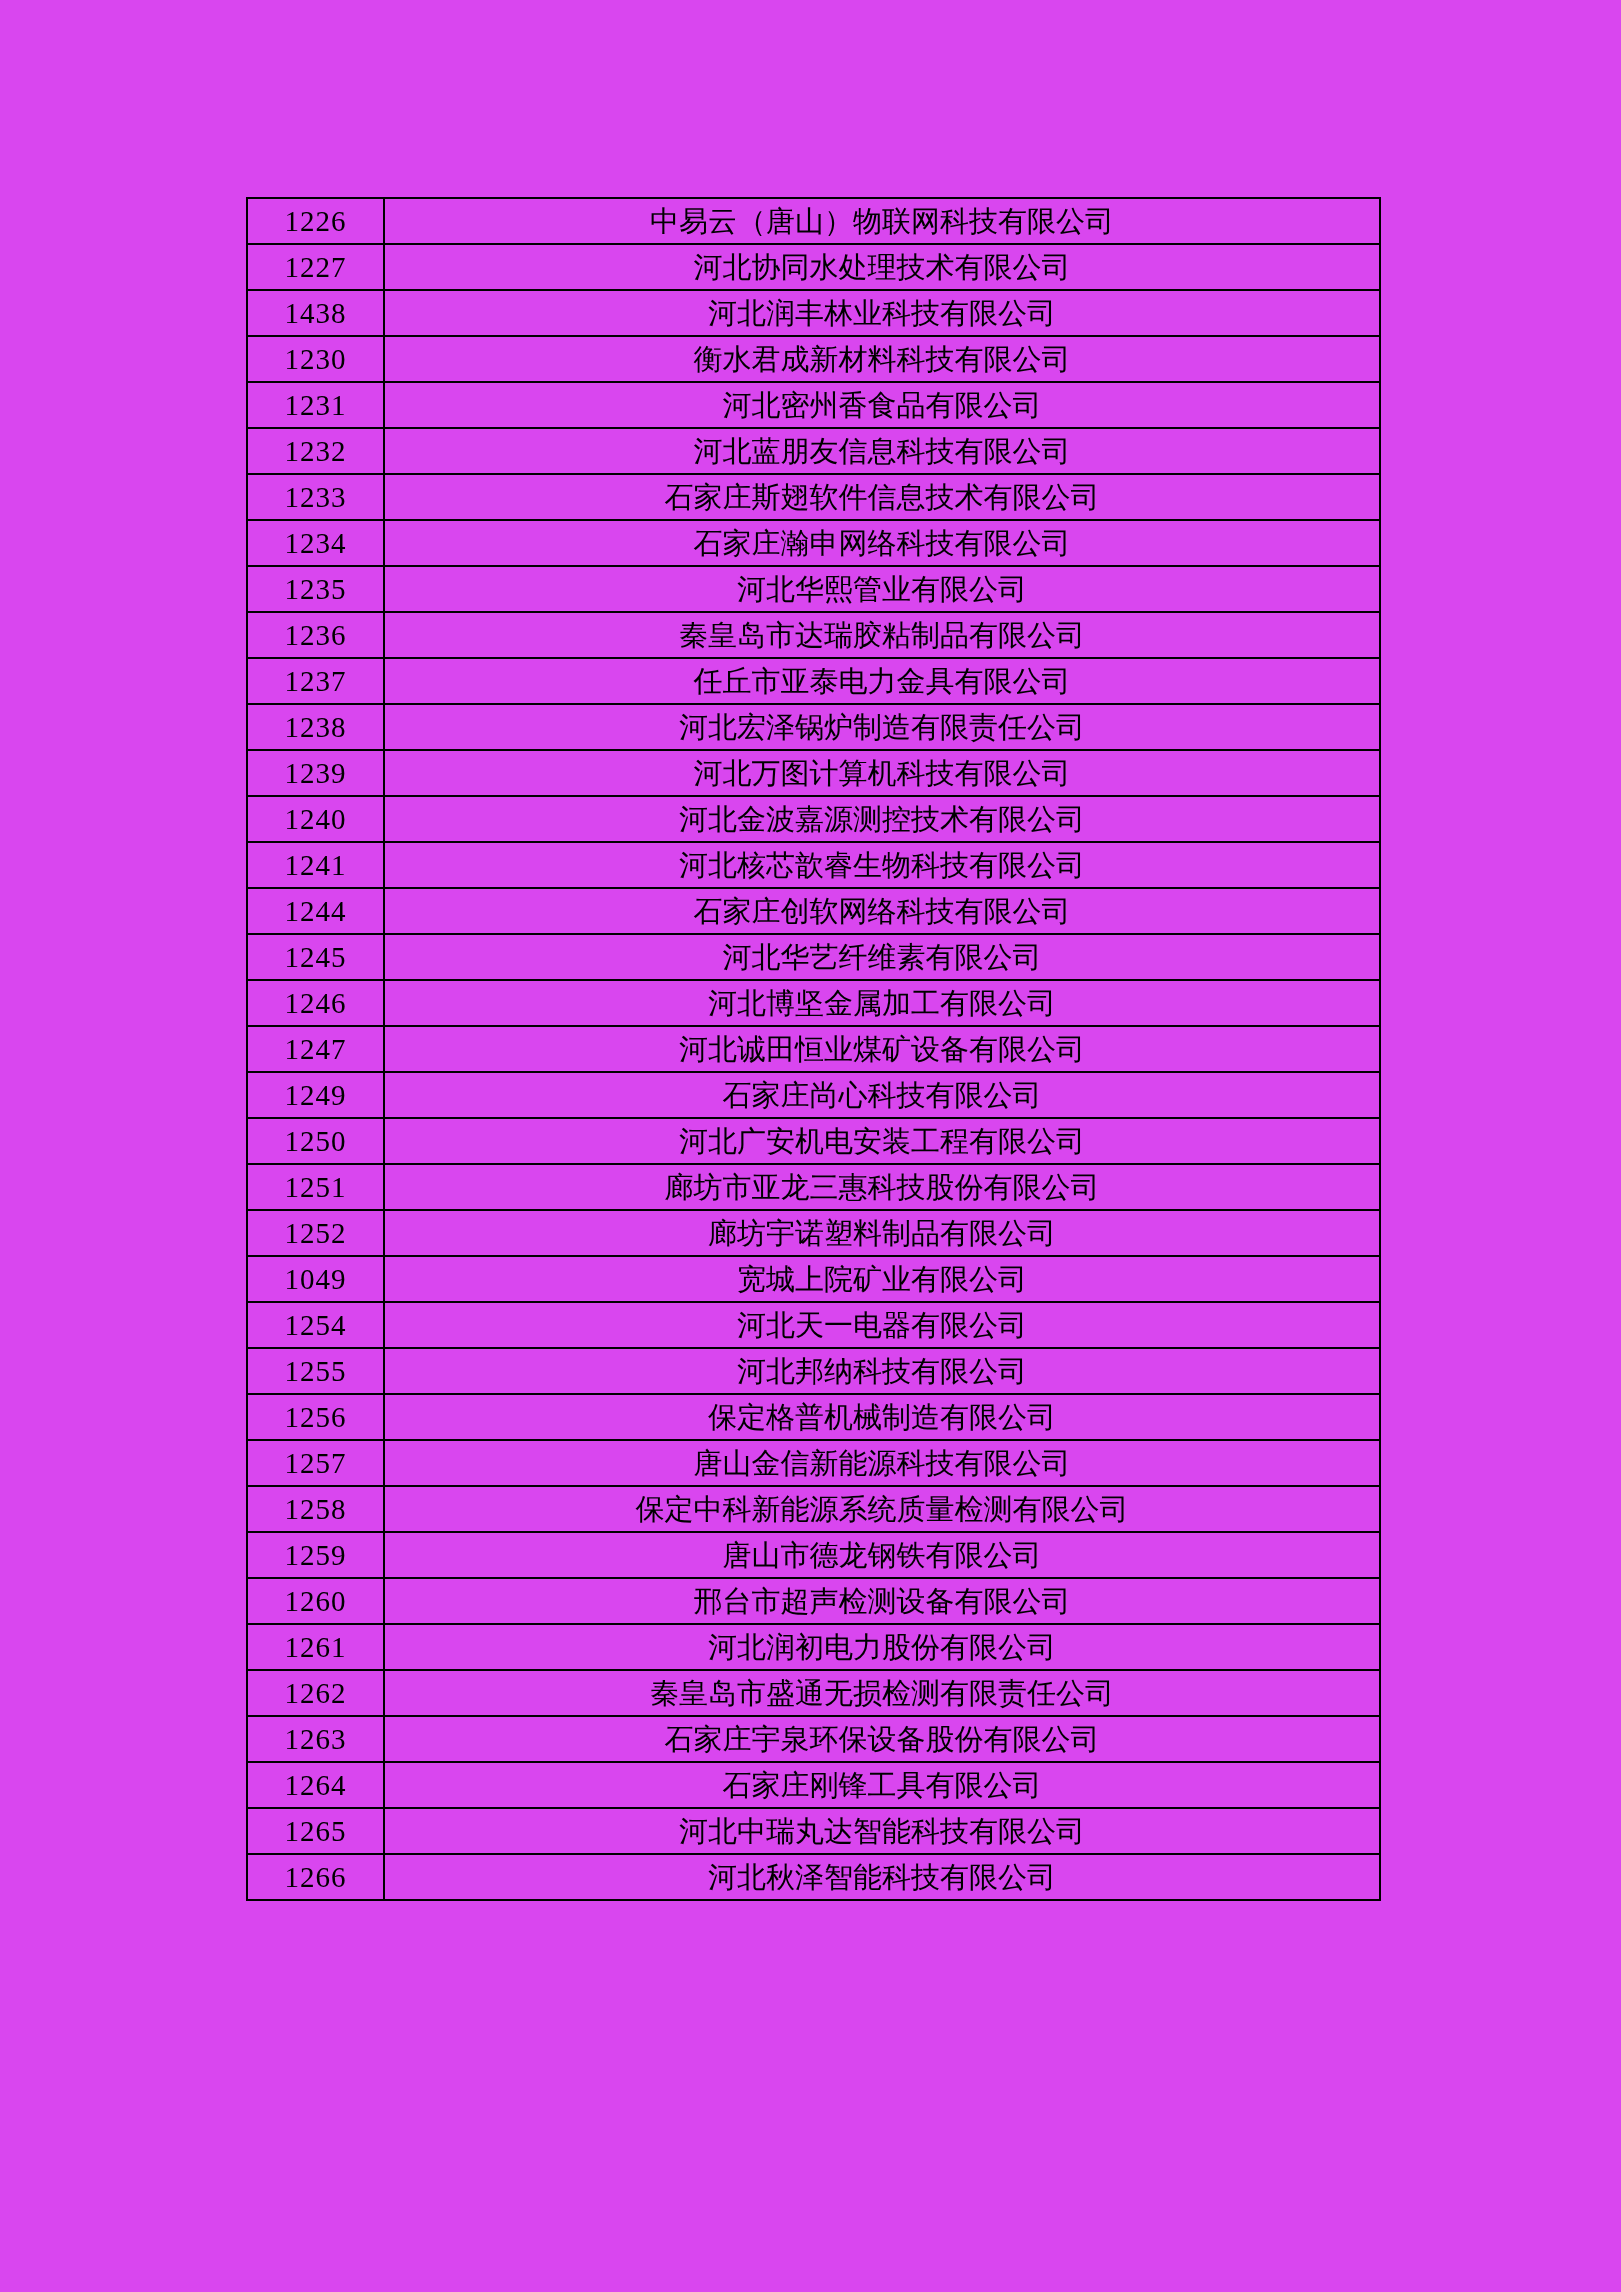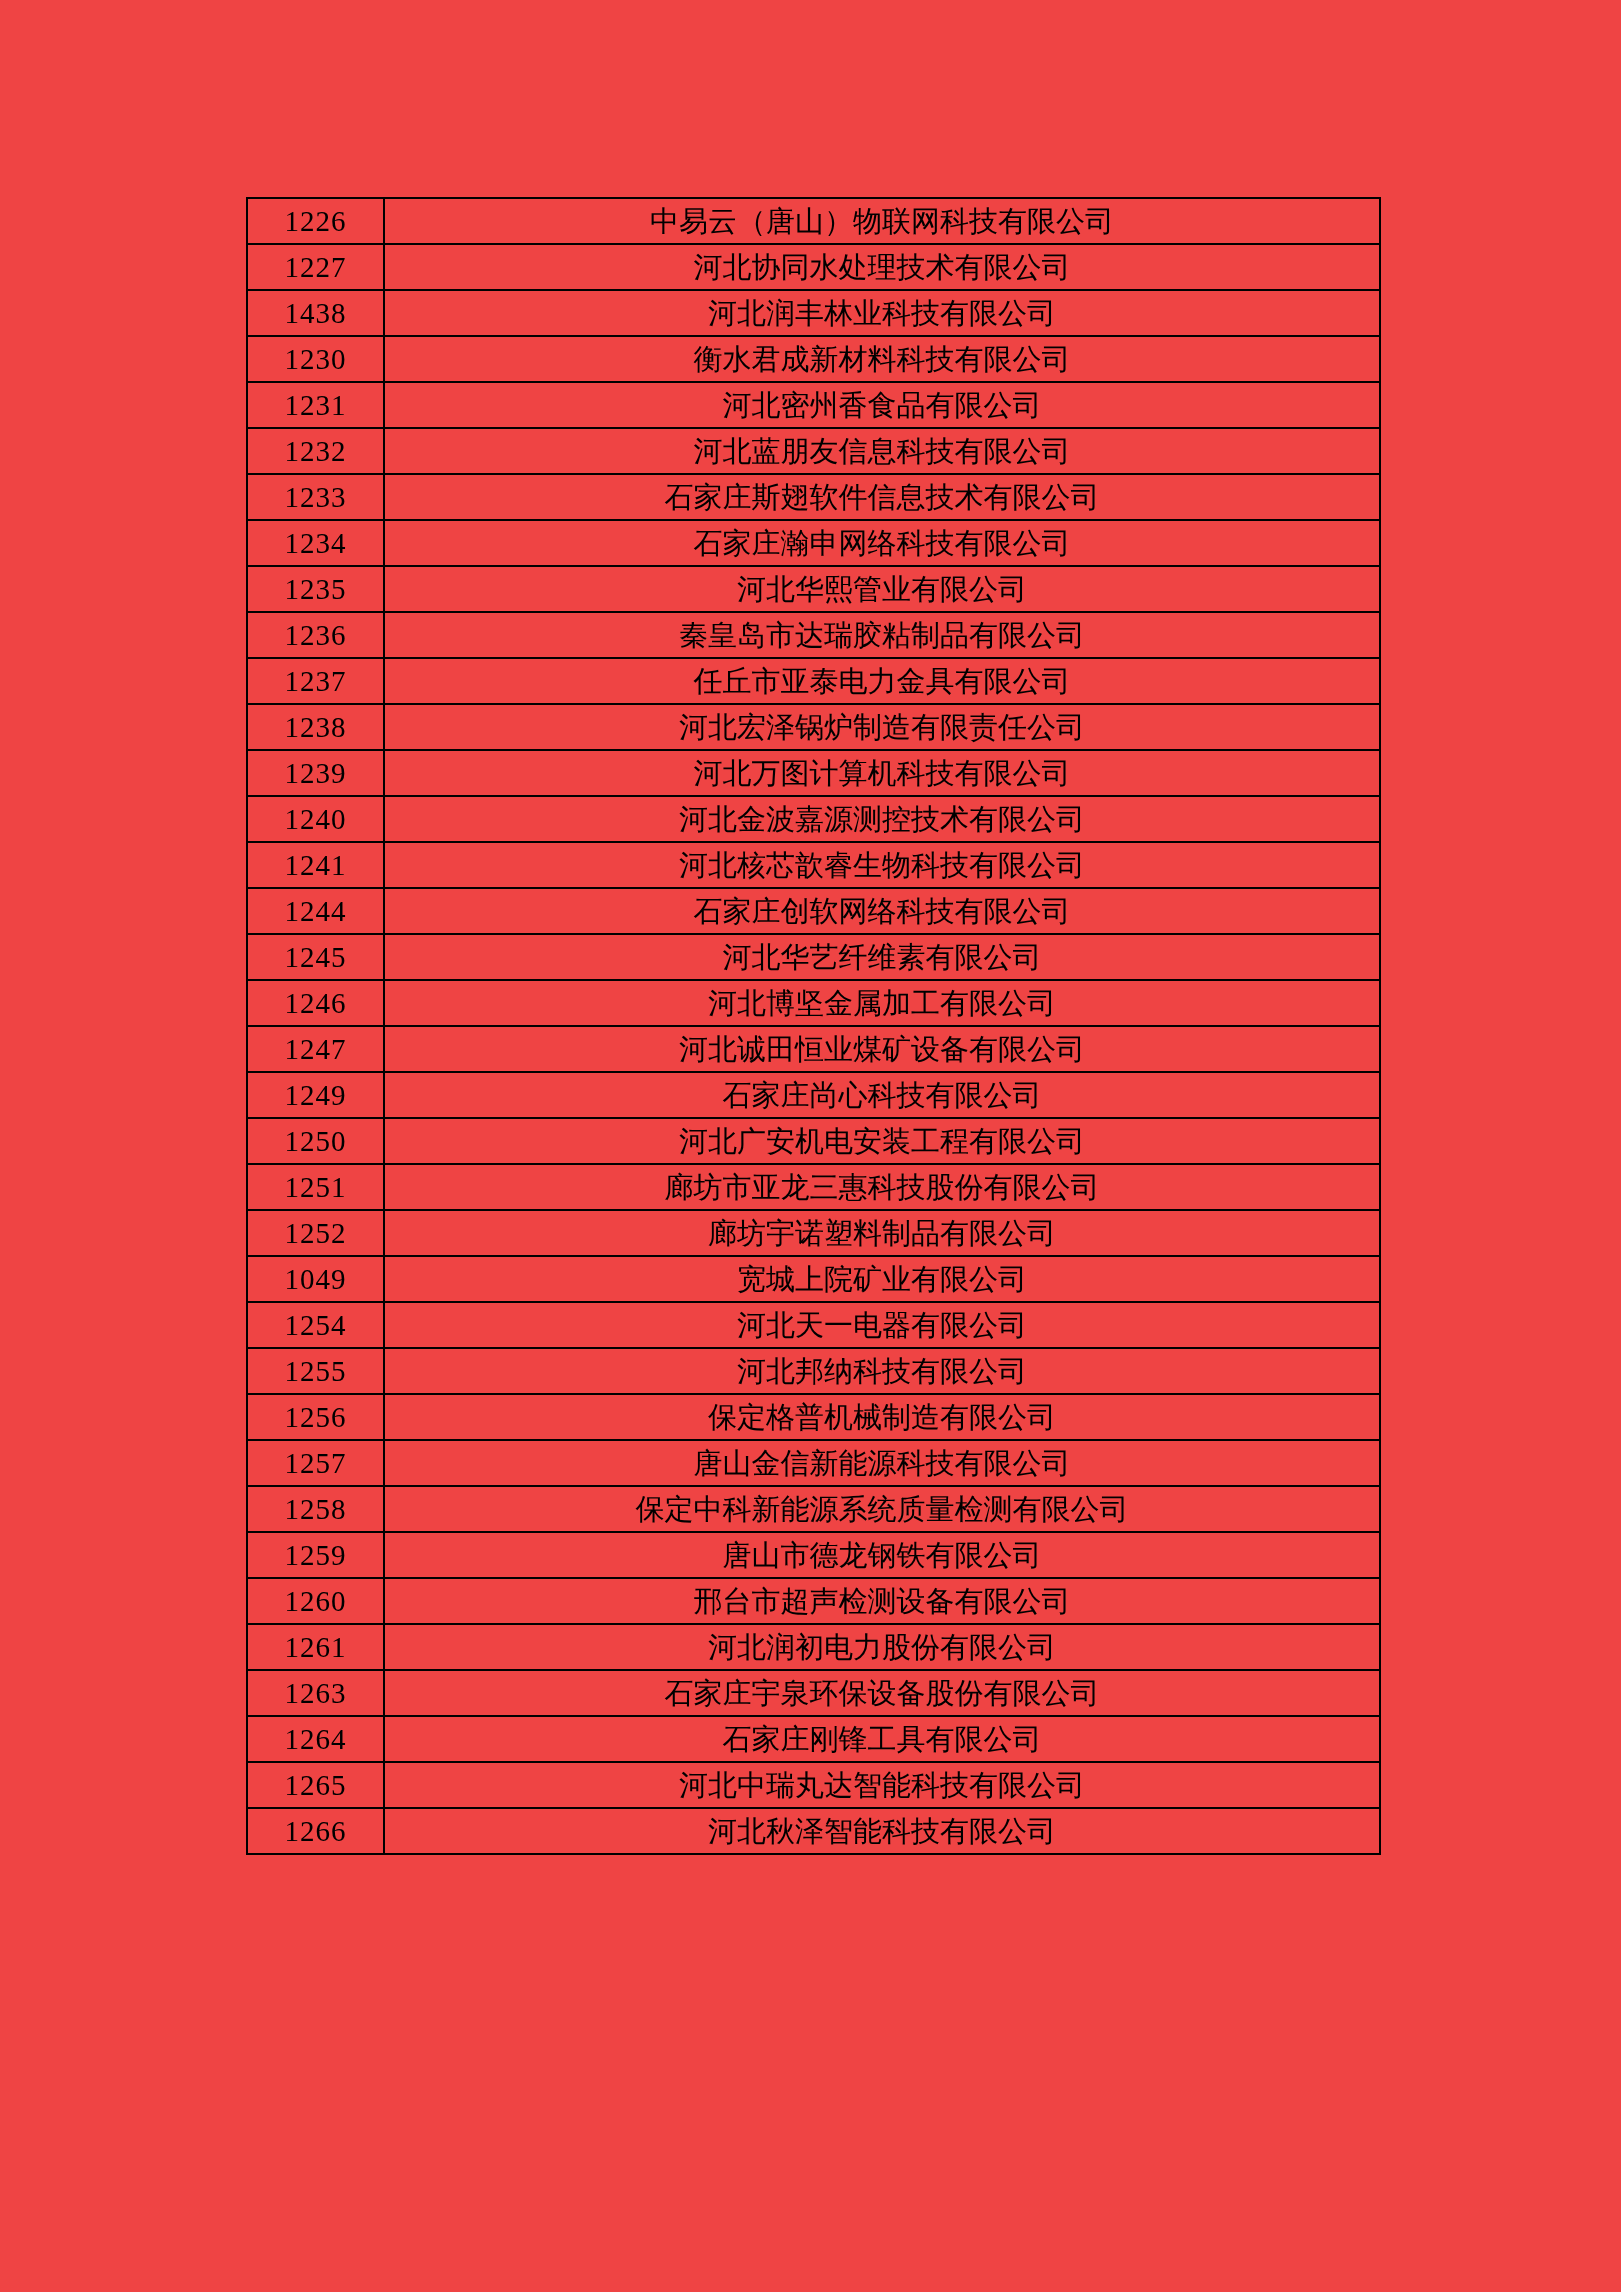--- a/index.html
+++ b/index.html
@@ -4,21 +4,21 @@
 <style>
   html, body {
     margin: 0;
     padding: 0;
     background: #ffffff;
   }
   .page {
     position: relative;
     width: 1621px;
     height: 2293px;
-    background: #ef4444;
+    background: #d946ef;
     font-family: "Liberation Serif", "DejaVu Serif", serif;
     color: #000000;
   }
   .table-wrap {
     position: absolute;
     left: 246px;
     top: 197px;
   }
   table.company-table {
     border-collapse: collapse;
@@ -174,20 +174,24 @@
           </tr>
           <tr>
             <td class="col-num">1260</td>
             <td class="col-name">邢台市超声检测设备有限公司</td>
           </tr>
           <tr>
             <td class="col-num">1261</td>
             <td class="col-name">河北润初电力股份有限公司</td>
           </tr>
           <tr>
+            <td class="col-num">1262</td>
+            <td class="col-name">秦皇岛市盛通无损检测有限责任公司</td>
+          </tr>
+          <tr>
             <td class="col-num">1263</td>
             <td class="col-name">石家庄宇泉环保设备股份有限公司</td>
           </tr>
           <tr>
             <td class="col-num">1264</td>
             <td class="col-name">石家庄刚锋工具有限公司</td>
           </tr>
           <tr>
             <td class="col-num">1265</td>
             <td class="col-name">河北中瑞丸达智能科技有限公司</td>

